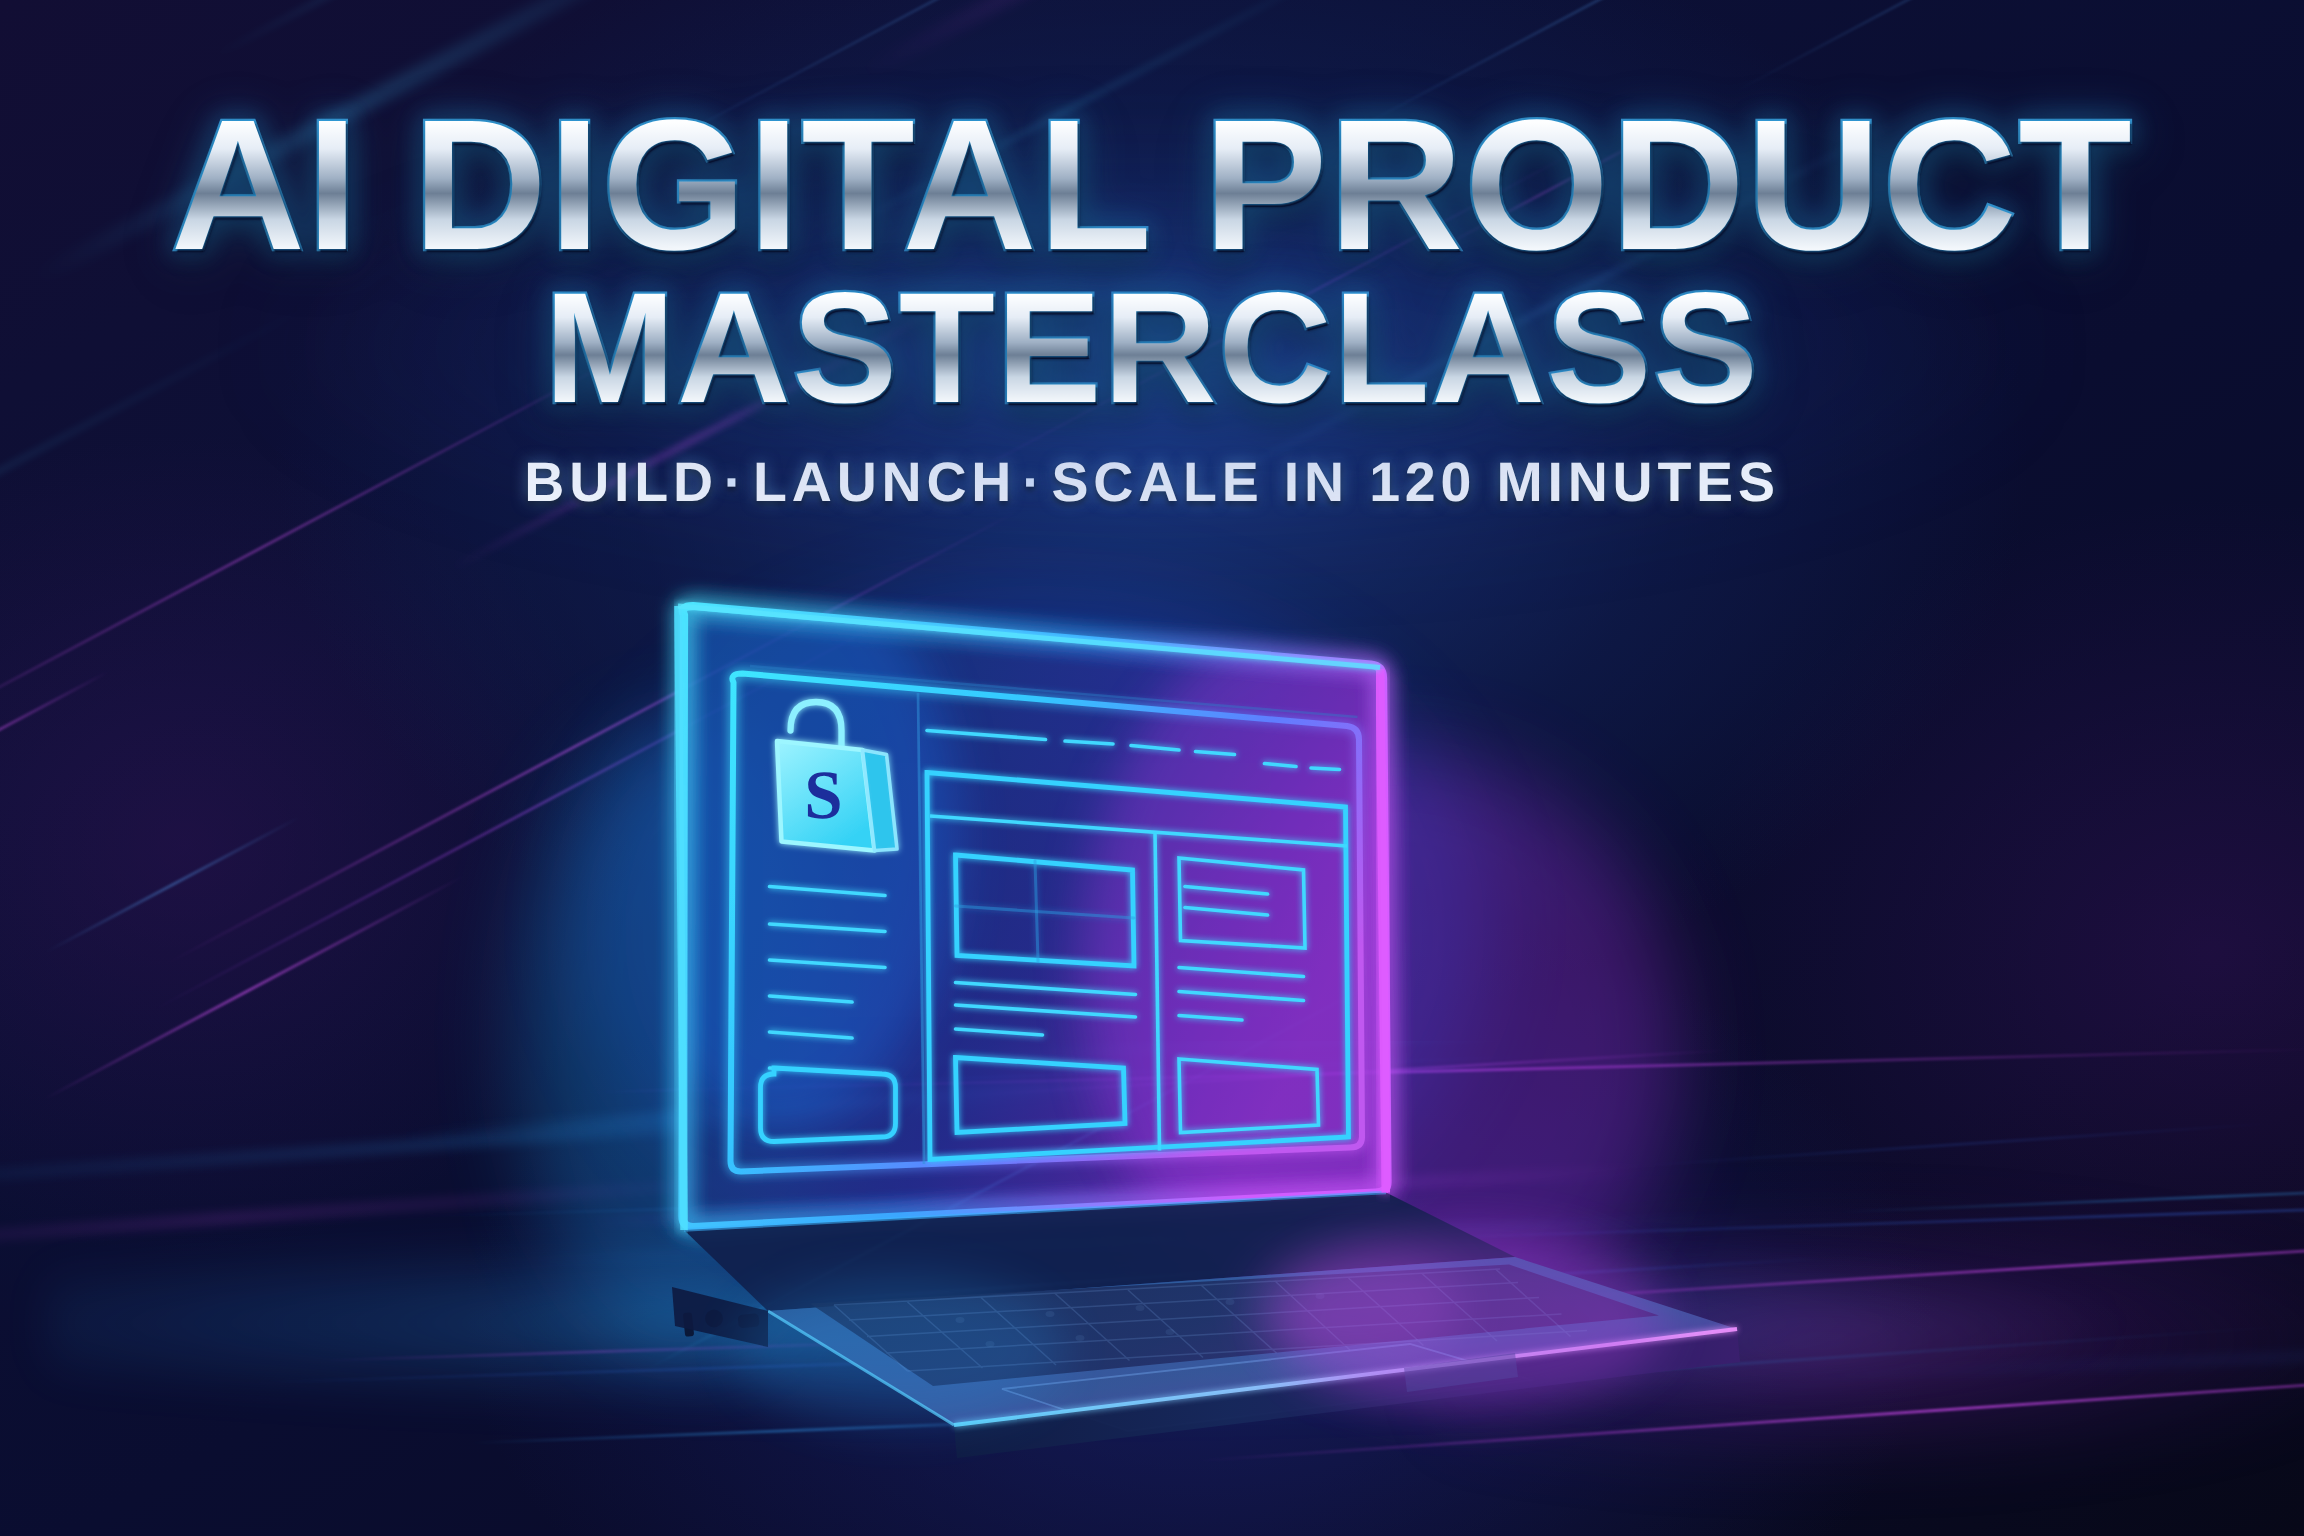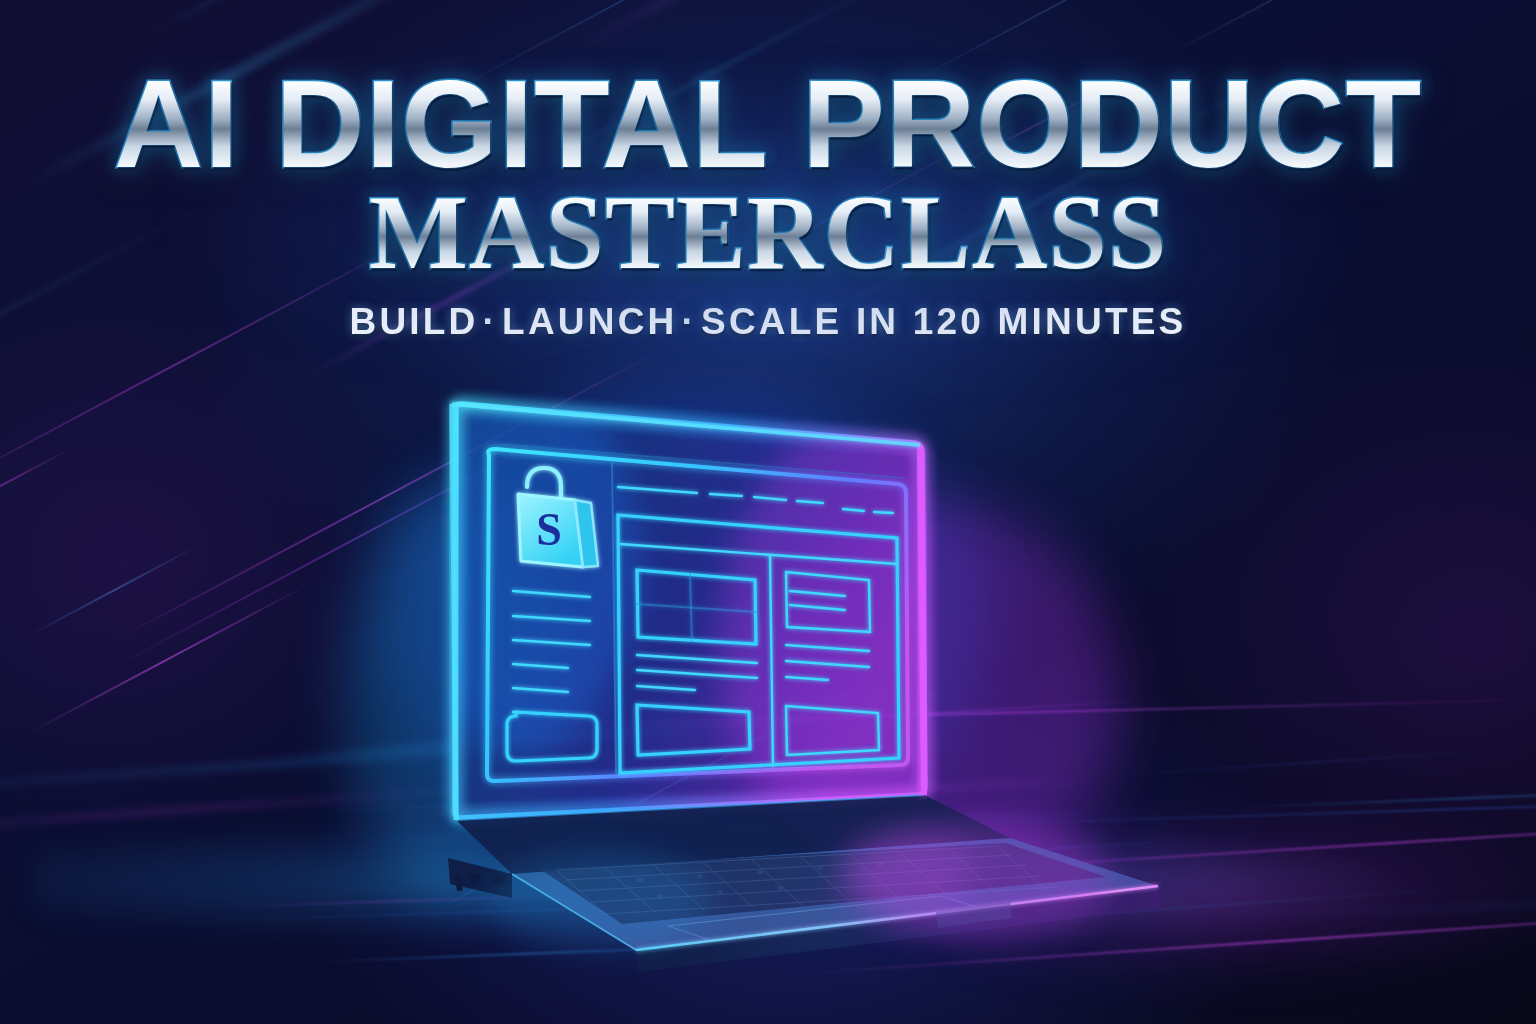--- a/index.html
+++ b/index.html
@@ -98,21 +98,21 @@
     color:transparent;
     -webkit-text-stroke:3px rgba(70,185,250,.85);
     z-index:-1;
     filter:blur(.4px) drop-shadow(0 0 7px rgba(50,170,255,.65));
   }
 
   #title-line1 .chrome, #title-line1 .chrome-stroke {
     font-size:124px; letter-spacing:1px; line-height:1.0;
   }
   #title-line2 .chrome, #title-line2 .chrome-stroke {
-    font-size:105px; letter-spacing:1px; line-height:1.0;font-family:Liberation Serif, serif;
+    font-size:105px; letter-spacing:1px; line-height:1.0;
   }
   #title-line2 { margin-top:-6px; }
 
   .subtitle {
     margin-top:16px;
     font-family:"Liberation Sans Narrow","Liberation Sans",sans-serif;
     font-weight:700; font-stretch:condensed;
     font-size:37px; letter-spacing:3.2px;
     color:#f2f7ff;
     text-transform:uppercase;

